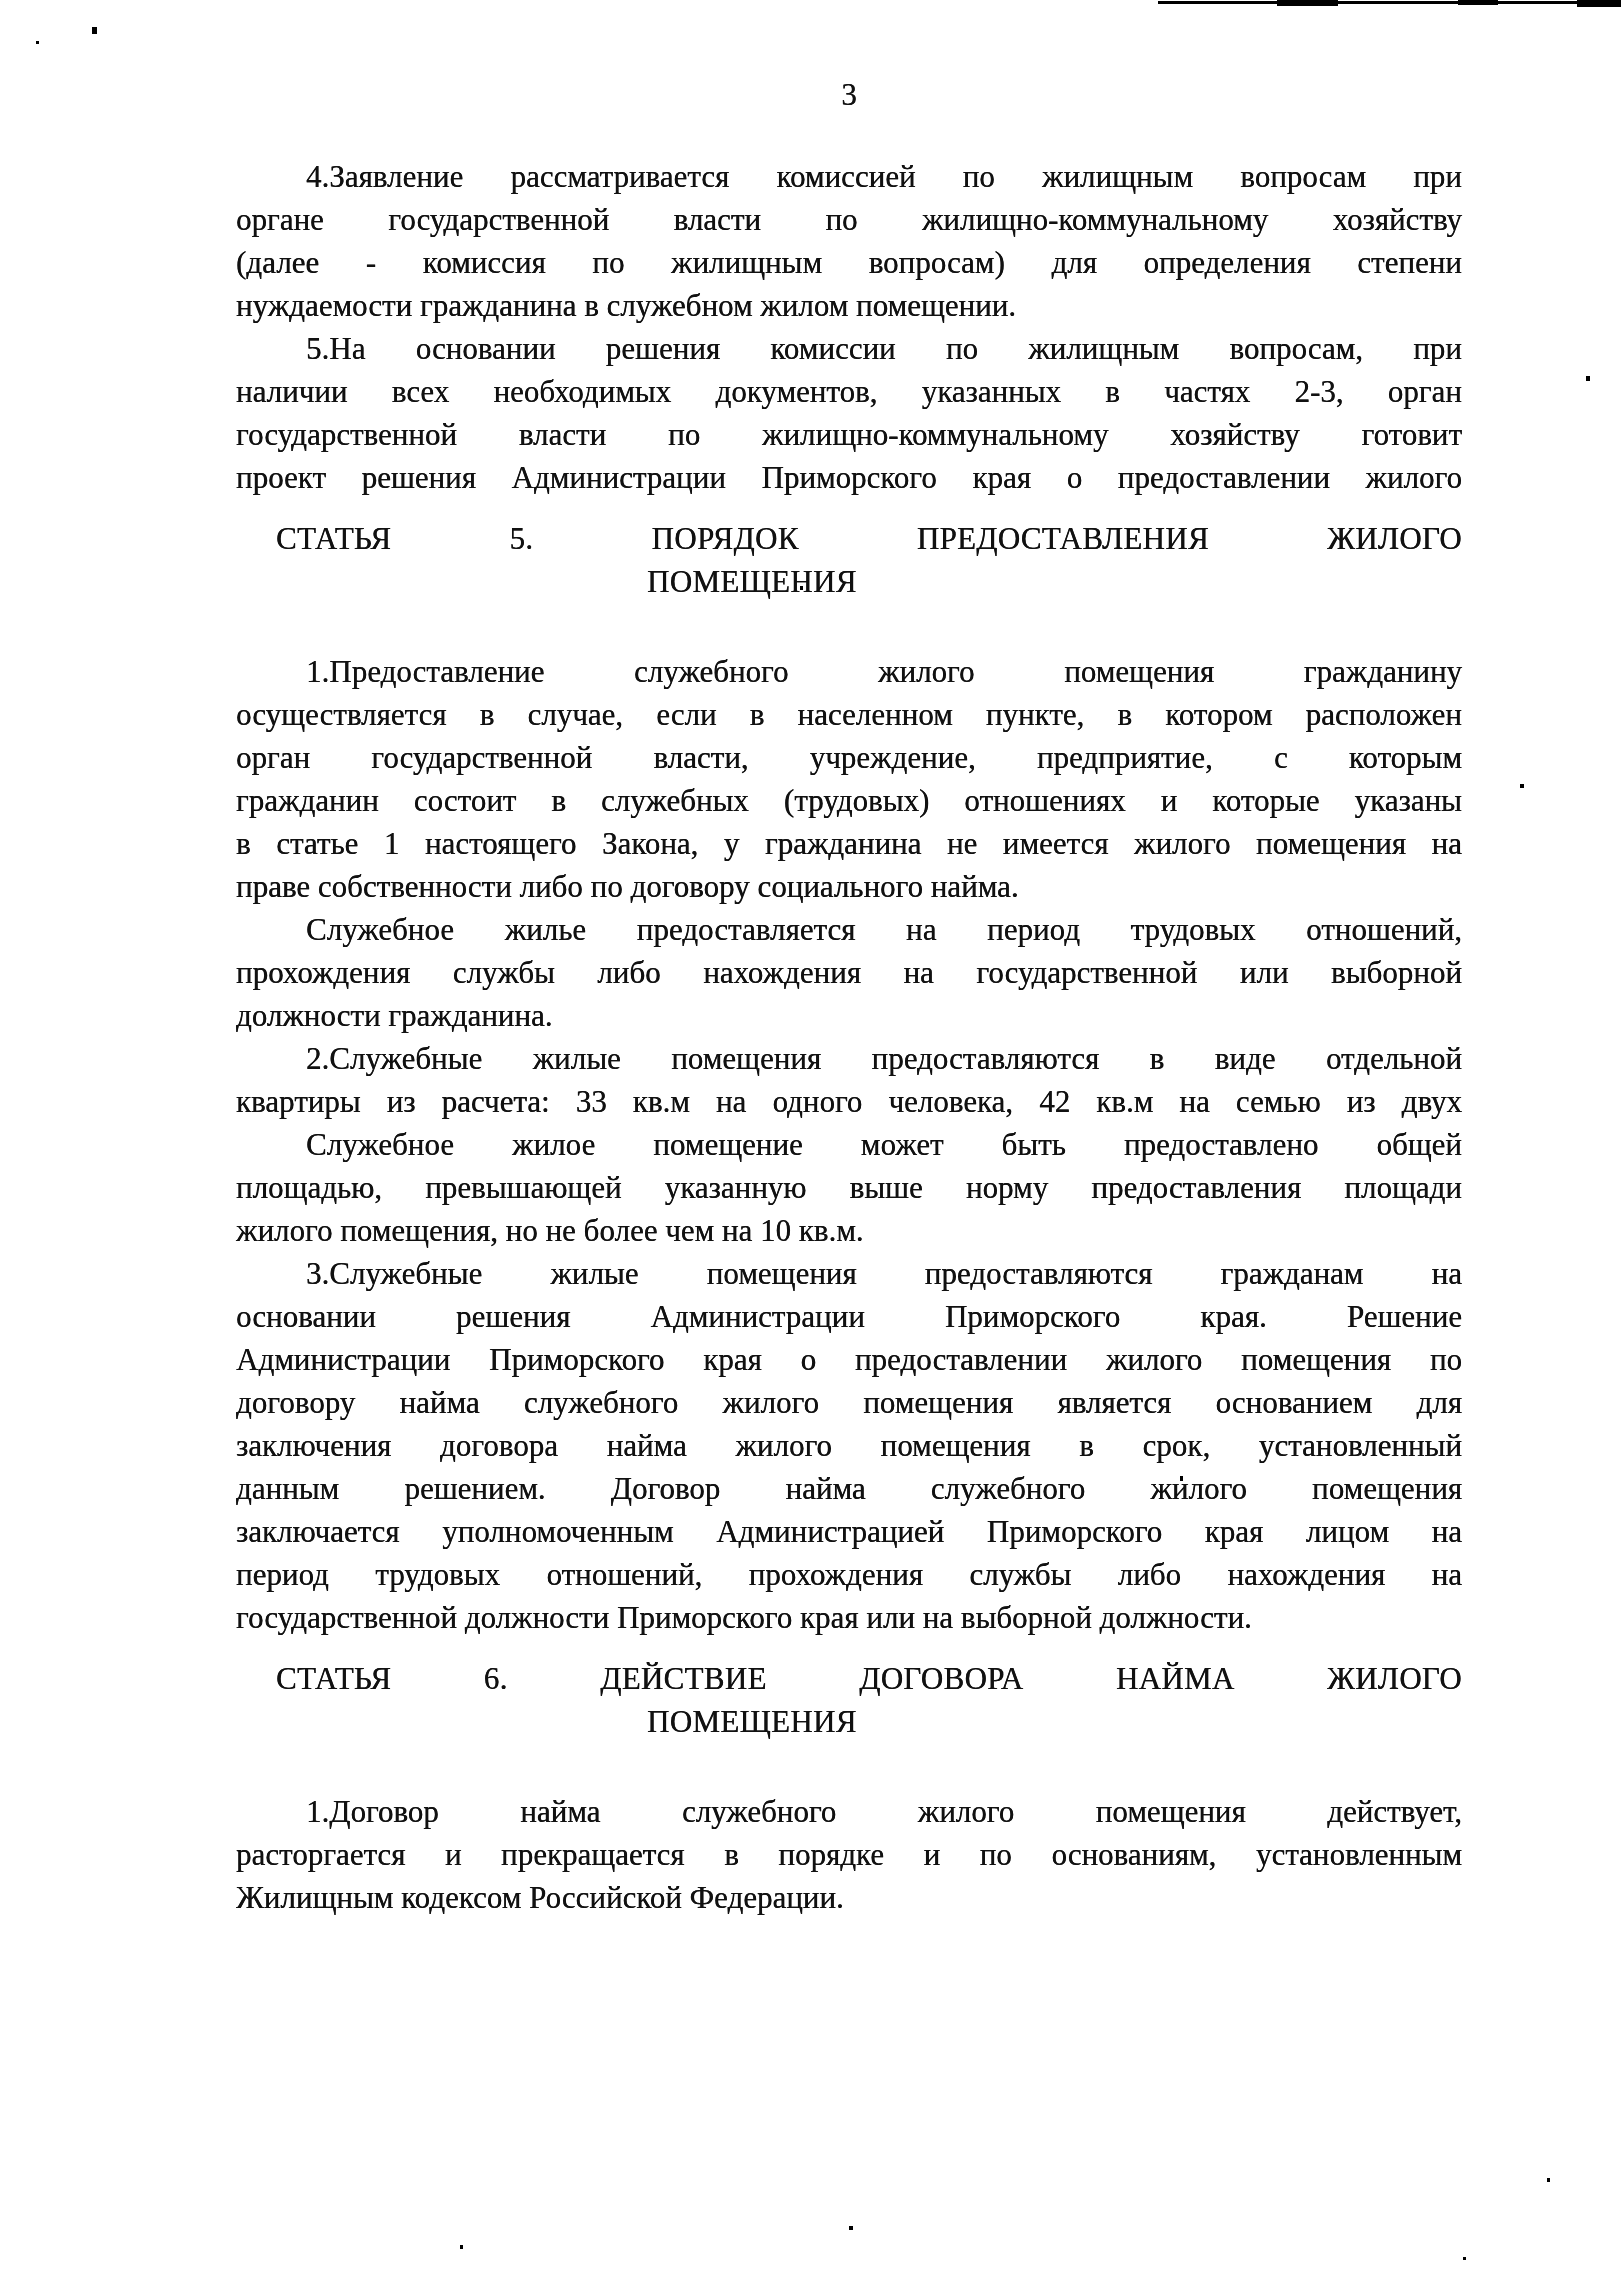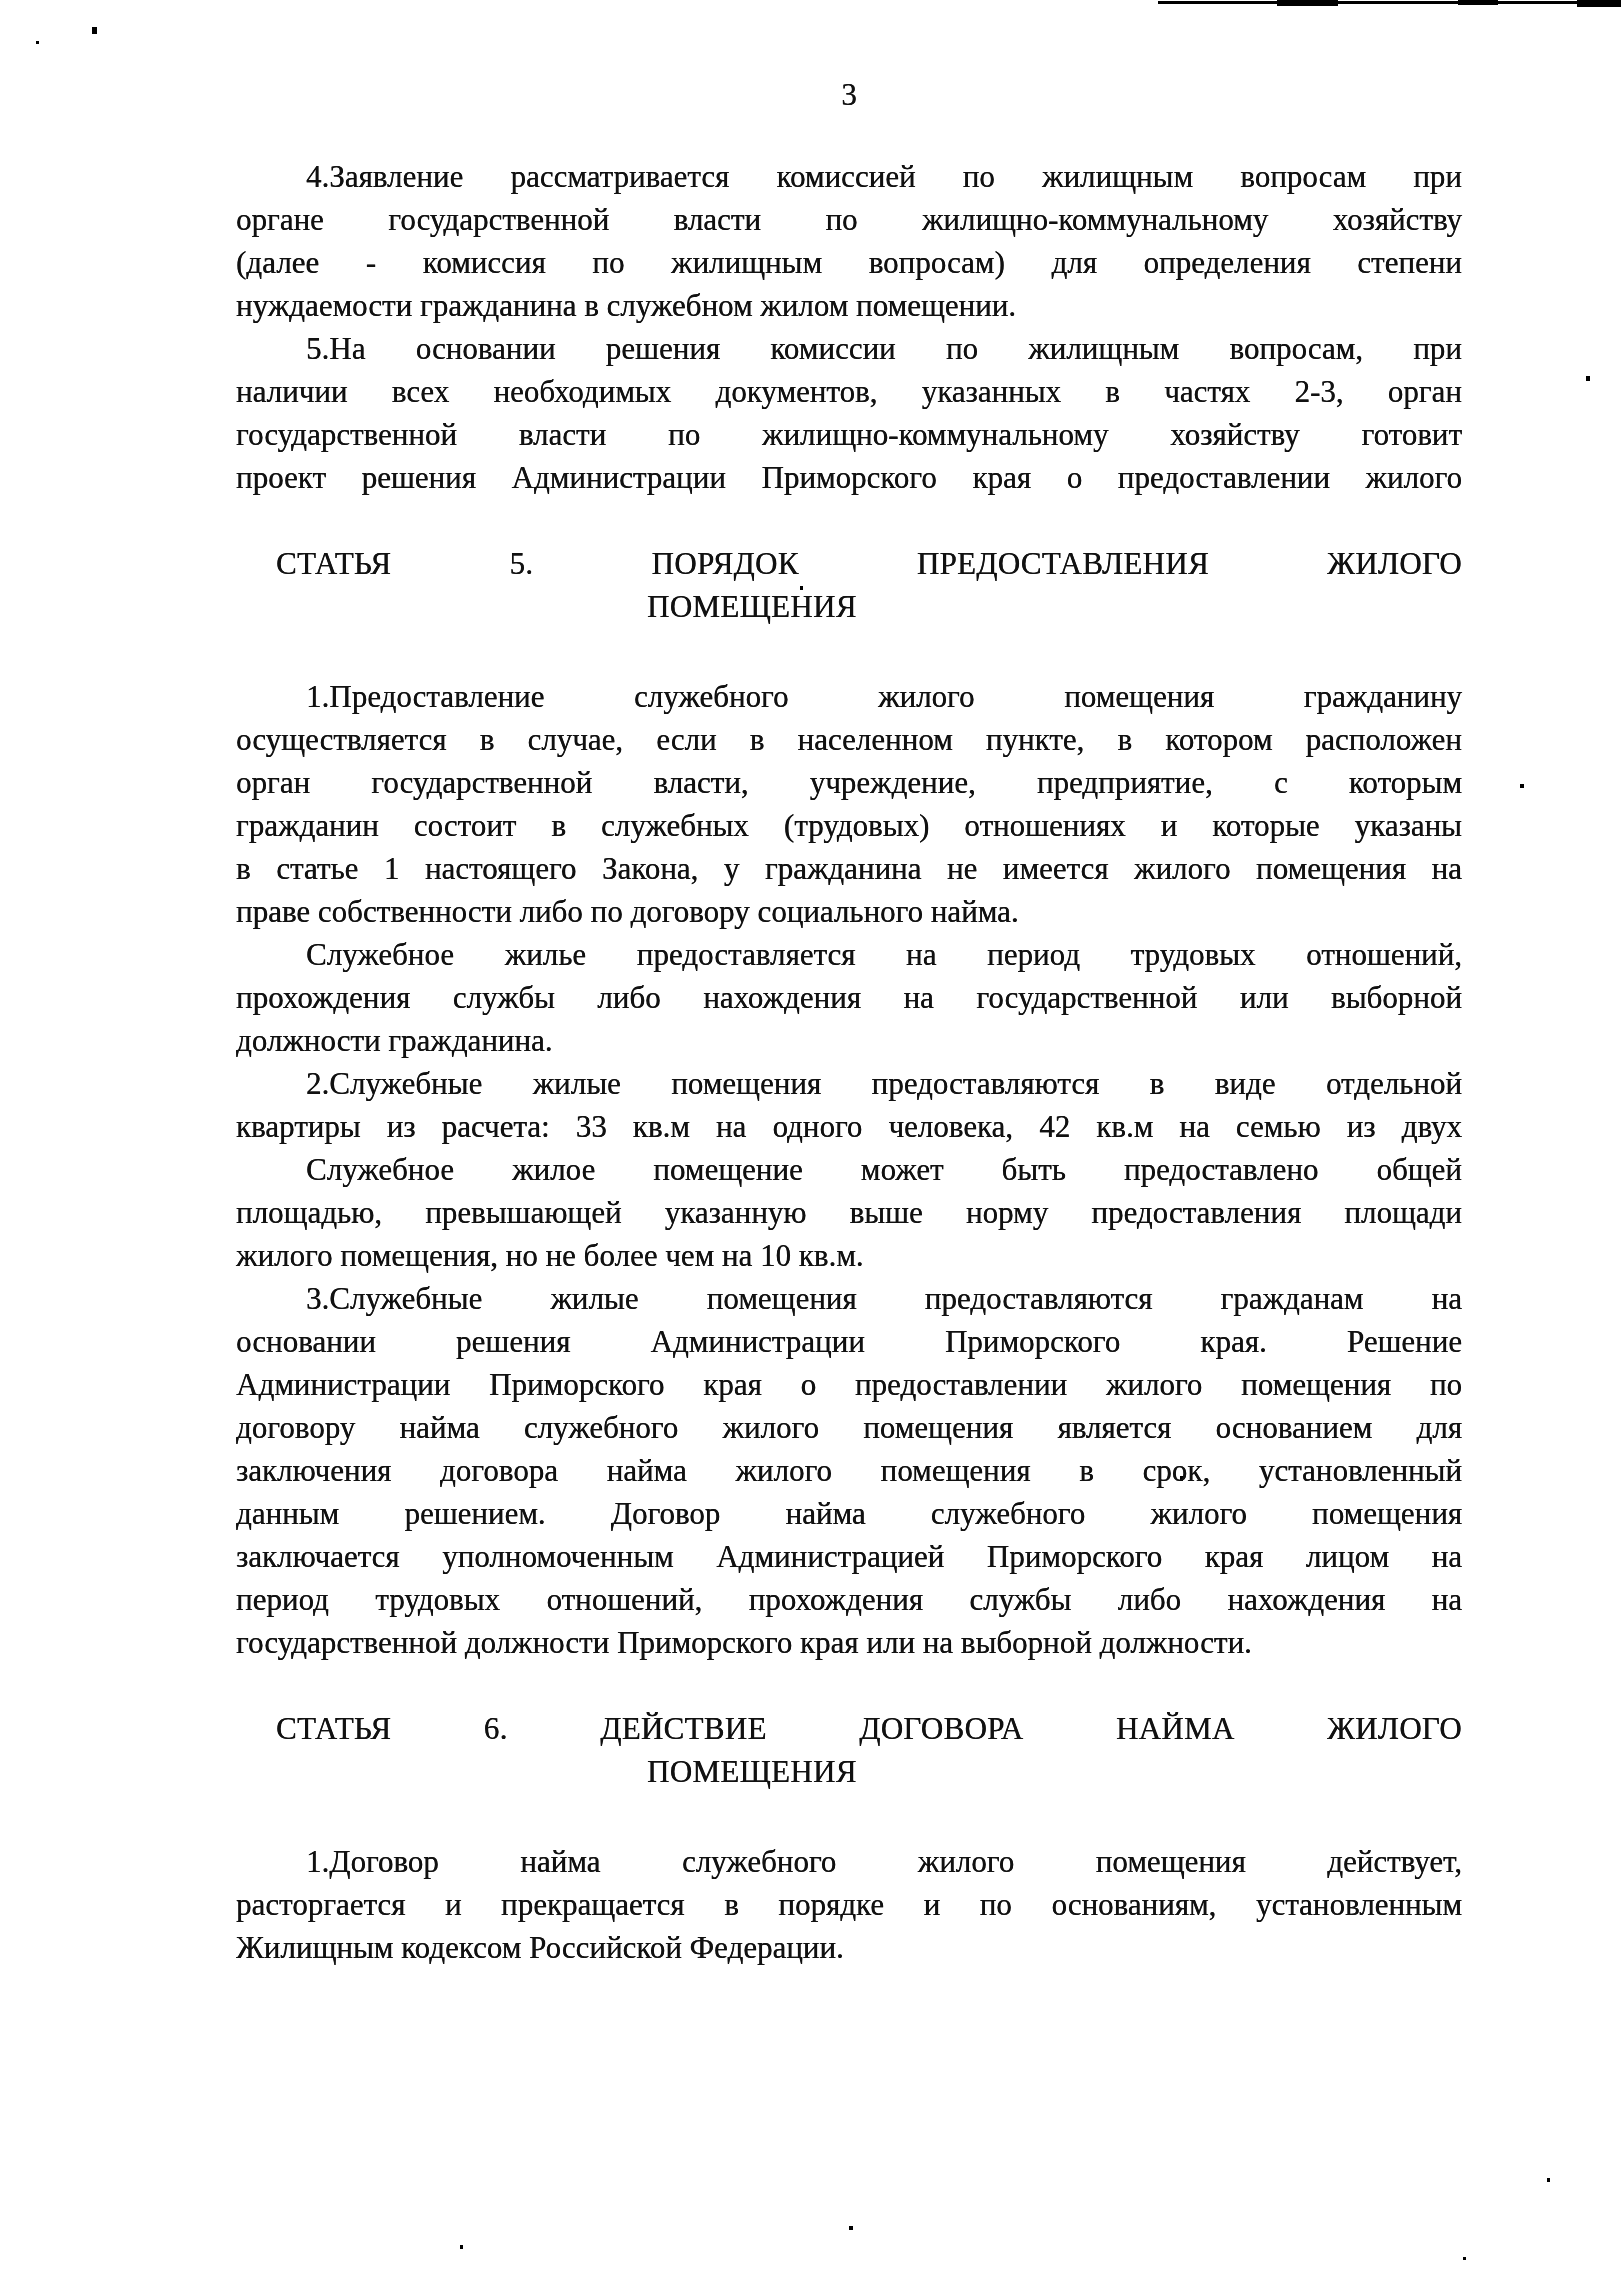--- a/index.html
+++ b/index.html
@@ -24,21 +24,21 @@
     width: 1226px;
     font-size: 31px;
     line-height: 43px;
   }
   .pageno {
     text-align: center;
     margin-bottom: 39px;
   }
   .block { margin: 0; }
   .block.heading {
-    margin-top: 43px;
+    margin-top: 18px;
     margin-bottom: 47px;
     letter-spacing: 0.3px;
   }
   .line {
     height: 43px;
     overflow: visible;
   }
   .line.just {
     display: flex;
     justify-content: space-between;

